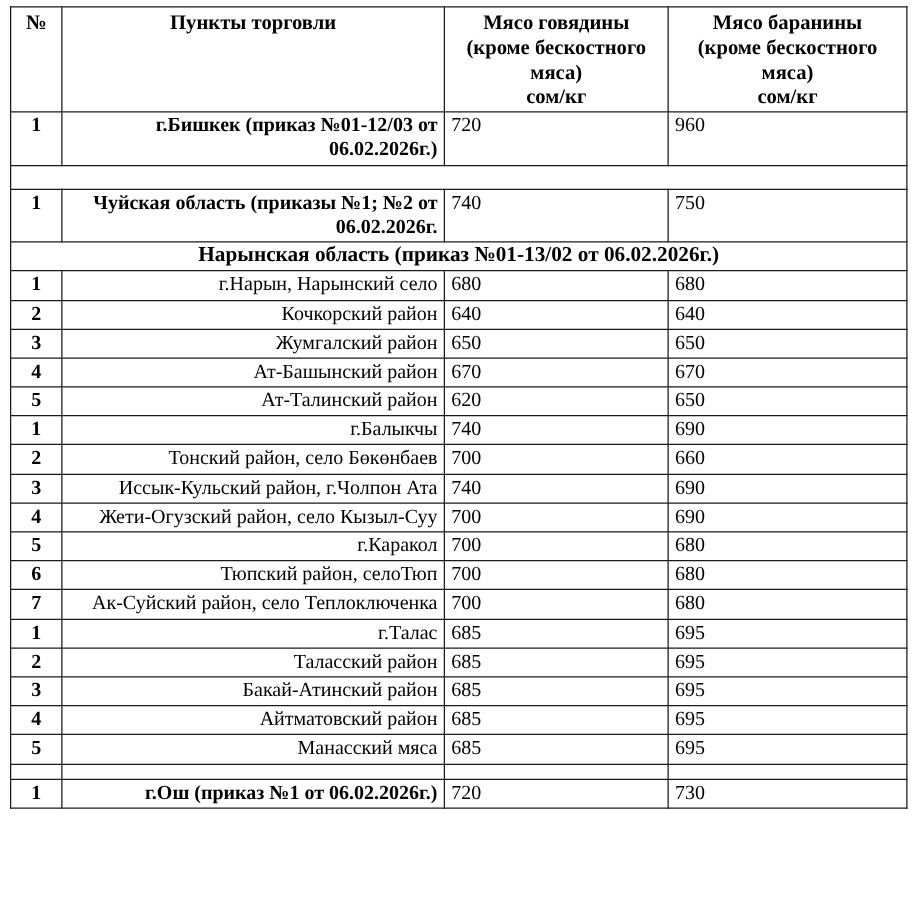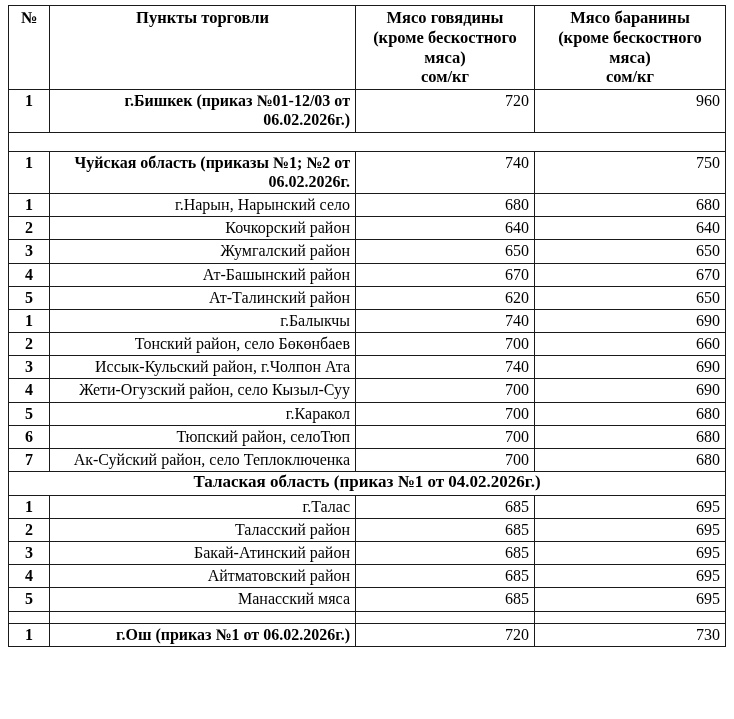--- a/index.html
+++ b/index.html
@@ -35,21 +35,21 @@
     font-size: 16.5px;
     padding-top: 2px;
   }
   .c-num {
     text-align: center;
     font-weight: bold;
     padding-left: 2px;
     padding-right: 2px;
   }
   .c-name { text-align: right; padding-left: 8px; }
-  .c-price { text-align: right; }
+  .c-price { text-align: left; }
   .bold-row .c-name { font-weight: bold; }
   .section-cell {
     text-align: center;
     font-weight: bold;
     font-size: 17px;
     padding-top: 0;
   }
   .spacer-cell { height: 18px; padding: 0; }
   .empty-cell { height: 11px; padding: 0; }
 </style>
@@ -87,20 +87,23 @@
       <tr>
         <td colspan="4" class="spacer-cell"></td>
       </tr>
       <tr class="bold-row">
         <td class="c-num">1</td>
         <td class="c-name">Чуйская область (приказы №1; №2 от 06.02.2026г.</td>
         <td class="c-price">740</td>
         <td class="c-price">750</td>
       </tr>
       <tr>
+        <td colspan="4" class="section-cell">Нарынская область (приказ №01-13/02 от 06.02.2026г.)</td>
+      </tr>
+      <tr>
         <td class="c-num">1</td>
         <td class="c-name">г.Нарын, Нарынский село</td>
         <td class="c-price">680</td>
         <td class="c-price">680</td>
       </tr>
       <tr>
         <td class="c-num">2</td>
         <td class="c-name">Кочкорский район</td>
         <td class="c-price">640</td>
         <td class="c-price">640</td>
@@ -159,23 +162,20 @@
         <td class="c-price">700</td>
         <td class="c-price">680</td>
       </tr>
       <tr>
         <td class="c-num">7</td>
         <td class="c-name">Ак-Суйский район, село Теплоключенка</td>
         <td class="c-price">700</td>
         <td class="c-price">680</td>
       </tr>
       <tr>
-        <td colspan="4" class="section-cell">Талаская область (приказ №1 от 04.02.2026г.)</td>
-      </tr>
-      <tr>
         <td class="c-num">1</td>
         <td class="c-name">г.Талас</td>
         <td class="c-price">685</td>
         <td class="c-price">695</td>
       </tr>
       <tr>
         <td class="c-num">2</td>
         <td class="c-name">Таласский район</td>
         <td class="c-price">685</td>
         <td class="c-price">695</td>

